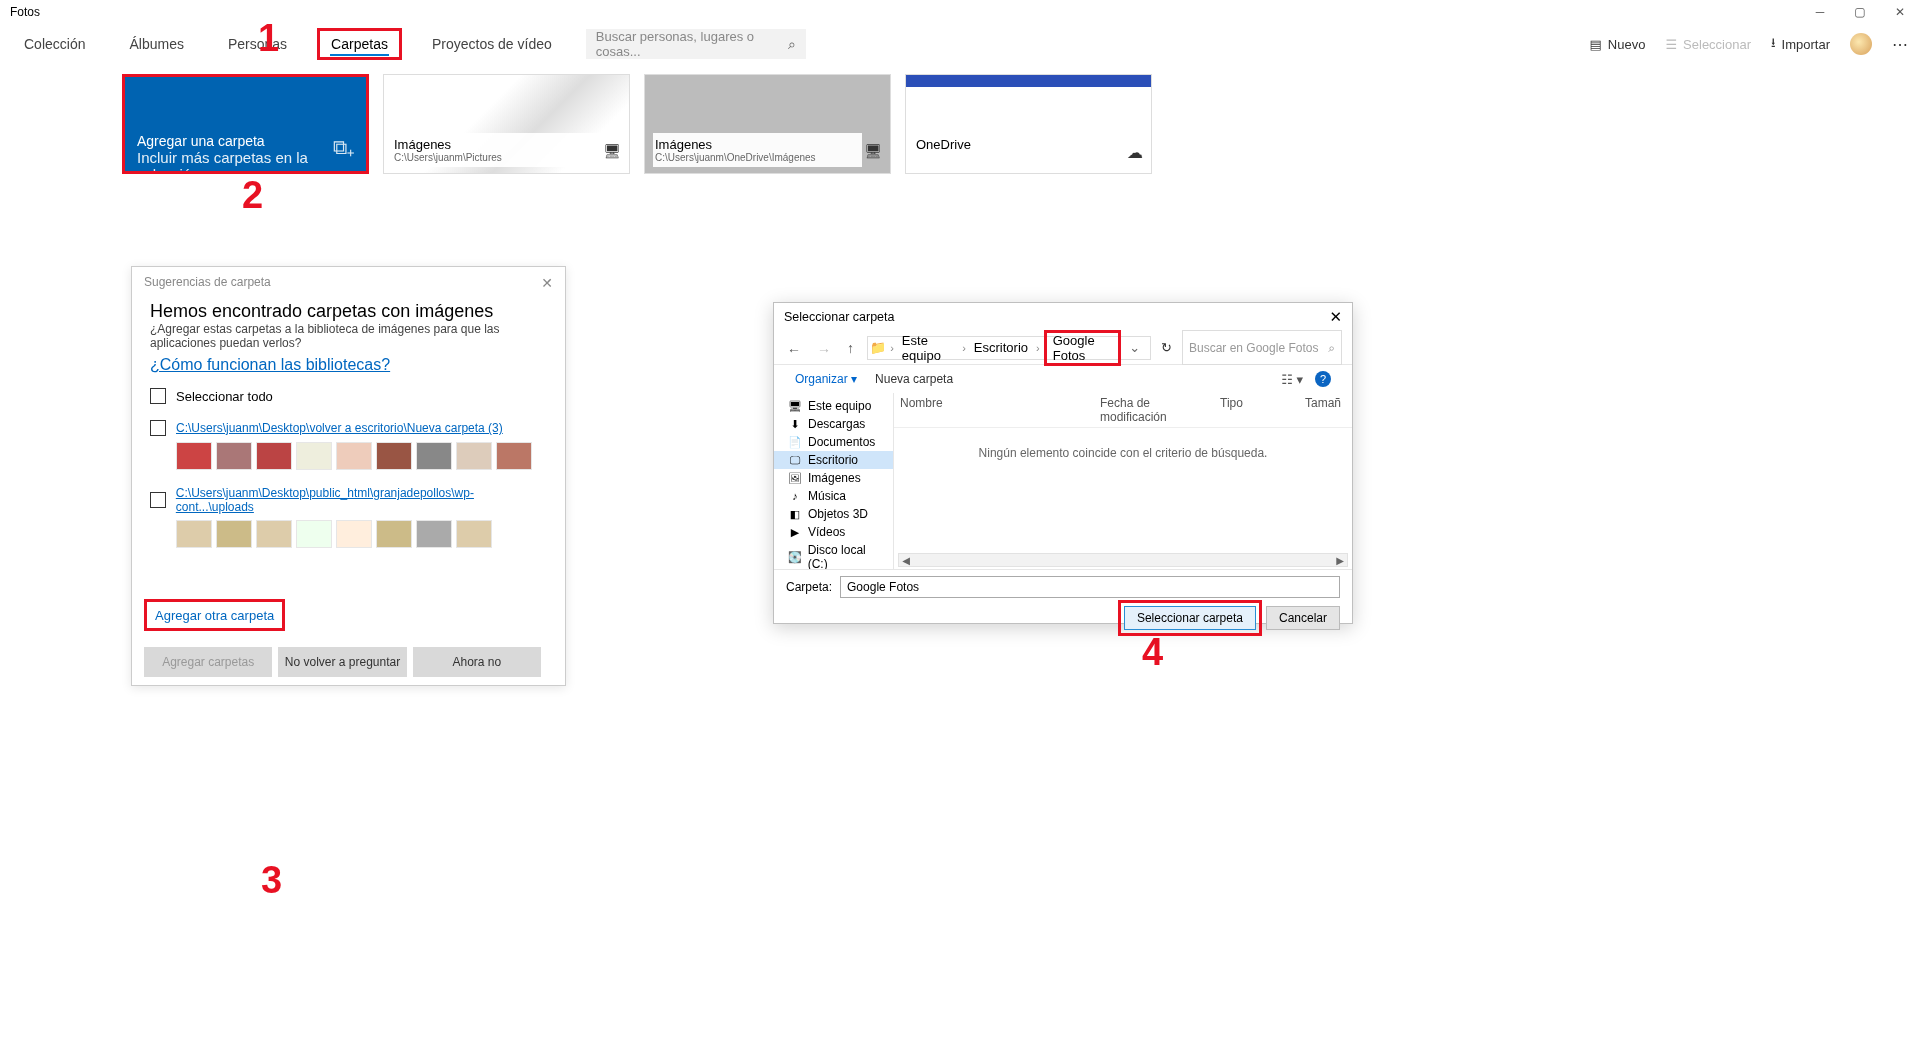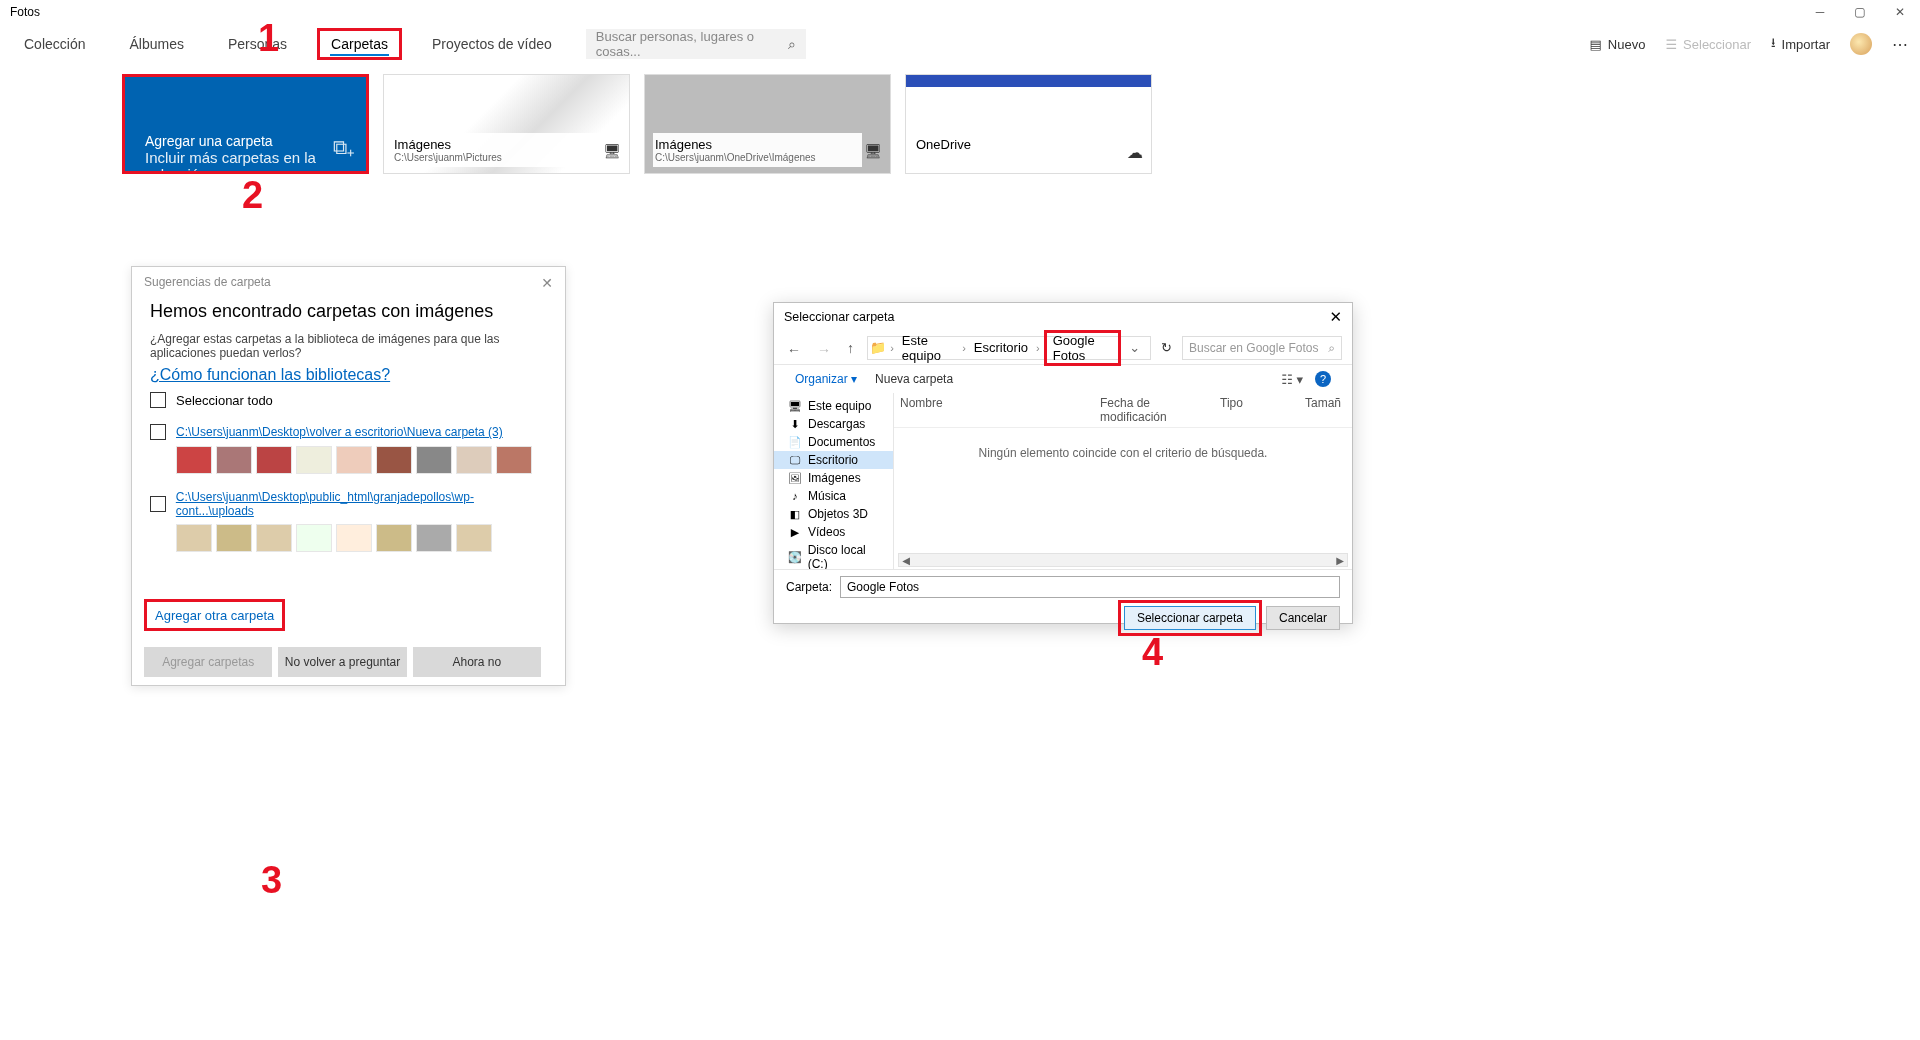--- a/index.html
+++ b/index.html
@@ -23,21 +23,21 @@
   
   .topright { margin-left:auto; display:flex; align-items:center; gap: 20px; font-size:13px; color:#333;}
   .topright .item { display:flex; align-items:center; gap:6px; cursor:pointer;}
   .topright .item.dim { color:#bbb;}
   .topright .avatar { width:22px; height:22px; border-radius:50%; background: radial-gradient(circle at 40% 40%, #fce8b0, #d8a05a);}
   .topright .more { font-size:16px; letter-spacing:2px; cursor:pointer;}
 
   
   .cards { display:flex; gap: 14px; padding: 10px 0 0 122px;}
   .card { width: 247px; height: 100px; border:1px solid #ddd; position:relative; background:#fff; cursor:pointer; overflow:hidden;}
-  .card.add { background:#0063b1; border:3px solid #e81123; color:#fff; padding: 56px 12px 10px 20px;}
+  .card.add { background:#0063b1; border:3px solid #e81123; color:#fff; padding: 56px 12px 10px 12px;}
   .card.add .t1 { font-size:14px;}
   .card.add .t2 { font-size:15px; opacity:.9;}
   .card.add .addicon { position:absolute; right:12px; bottom:12px; font-size:20px; opacity:.85;}
   .card .preview { position:absolute; inset:0; background:#e8e8e8;}
   .card .preview.p1 { background: linear-gradient(135deg,#fff 40%,#ddd 60%,#fff 80%);}
   .card .preview.p2 { background: #bcbcbc;}
   .card .preview.p3 { background: linear-gradient(#2b4fb8 0 12%, #fff 12% 100%);}
   .card .meta { position:absolute; left:8px; right:28px; top:58px; background:rgba(255,255,255,.94); padding:4px 2px;}
   .card .meta .t1 { font-size:13px; color:#000;}
   .card .meta .t2 { font-size:10px; color:#666; white-space:nowrap; overflow:hidden; text-overflow:ellipsis;}
@@ -45,24 +45,24 @@
   .card .cicon.cloud { font-size:16px;}
 
   
   .stepnum { position:absolute; font-size:38px; font-weight:700; color:#e81123; font-family:"Segoe UI",sans-serif;}
 
   
   .sugdlg { position:absolute; left:131px; top:266px; width:435px; height:420px; border:1px solid #ccc; background:#fff; box-shadow:0 2px 10px rgba(0,0,0,.1);}
   .sugdlg .hdr { display:flex; justify-content:space-between; padding:8px 12px; font-size:12px; color:#888;}
   .sugdlg .hdr .x { cursor:pointer; color:#888; font-size:14px;}
   .sugdlg .body { padding: 2px 18px;}
-  .sugdlg h2 { font-size:18px; font-weight:400; margin-bottom:10px;}
+  .sugdlg h2 { font-size:18px; font-weight:400; }
   .sugdlg .desc { font-size:12px; color:#444; margin-bottom:6px;}
   .sugdlg .link { font-size:16px; color:#0067c0; text-decoration:underline; cursor:pointer; display:inline-block;}
-  .sugdlg .chkrow { display:flex; align-items:center; gap:10px; margin-top:8px; font-size:13px;}
+  .sugdlg .chkrow { display:flex; align-items:center; gap:10px; margin-top:14px; font-size:13px;}
   .sugdlg .chk { width:16px; height:16px; border:1.5px solid #333; cursor:pointer;}
   .sugdlg .pathrow { display:flex; align-items:center; gap:10px; margin-top:16px;}
   .sugdlg .pathrow .path { font-size:12px; color:#0067c0; text-decoration:underline; cursor:pointer;}
   .sugdlg .thumbs { display:flex; gap:4px; margin-top:6px; margin-left:26px;}
   .sugdlg .th { width:36px; height:28px; background:#cba; border:1px solid #e6e6e6;}
   .sugdlg .addother { position:absolute; left:12px; bottom:54px; border:3px solid #e81123; padding:4px 8px; }
   .sugdlg .addother .link { text-decoration:none; font-size:13px;}
   .sugdlg .btnrow { position:absolute; left:0; right:12px; bottom:8px; display:flex; gap:6px; padding:0 12px;}
   .sugdlg .btn { flex:1; height:30px; background:#d9d9d9; font-size:12px; border:none; cursor:pointer; color:#333;}
   .sugdlg .btn.dim { color:#999;}
@@ -74,21 +74,21 @@
   .picker .nav { height:34px; border-bottom:1px solid #e6e6e6; display:flex; align-items:center; padding:0 10px; gap:10px; font-size:13px;}
   .picker .nav .arrow { color:#555; cursor:pointer; font-size:14px; padding:0 3px;}
   .picker .nav .arrow.dim { color:#bbb;}
   .picker .crumbs { flex:1; display:flex; align-items:center; gap:4px; border:1px solid #ddd; height:24px; padding:0 6px 0 2px; position:relative;}
   .picker .crumbs .fico { font-size:13px;}
   .picker .crumbs .sep { color:#888; font-size:11px;}
   .picker .crumbs .crumb { padding:1px 4px;}
   .picker .crumbs .crumb.boxed { border:3px solid #e81123; padding:0px 6px;}
   .picker .crumbs .drop { margin-left:auto; color:#666; cursor:pointer; padding:0 4px;}
   .picker .nav .refresh { cursor:pointer; color:#333; font-size:13px;}
-  .picker .nav .searchp { width:160px; height:24px; border:1px solid #ddd; display:flex; align-items:center; padding:0 6px; color:#999; font-size:12px; justify-content:space-between;}
+  .picker .nav .searchp { width:160px; height:35px; border:1px solid #ddd; display:flex; align-items:center; padding:0 6px; color:#999; font-size:12px; justify-content:space-between;}
   .picker .toolbar { height:28px; display:flex; align-items:center; padding:0 21px; gap:18px; font-size:12px; color:#333; }
   .picker .toolbar .tl { color:#06c; cursor:pointer;}
   .picker .toolbar .right { margin-left:auto; display:flex; gap:12px; align-items:center;}
   .picker .toolbar .vicn { cursor:pointer; color:#555; font-size:13px;}
   .picker .toolbar .help { width:16px; height:16px; border-radius:50%; background:#0b65c2; color:#fff; font-size:11px; display:flex; align-items:center; justify-content:center; cursor:pointer;}
   .picker .main { display:flex; height:176px;}
   .picker .side { width:120px; border-right:1px solid #e6e6e6; padding:4px 0; overflow:hidden; font-size:12px;}
   .picker .side .sitem { display:flex; align-items:center; gap:6px; padding:2px 8px 2px 14px; cursor:pointer;}
   .picker .side .sitem.sel { background:#cfe5fa;}
   .picker .side .sico { font-size:11px; width:14px; text-align:center;}

